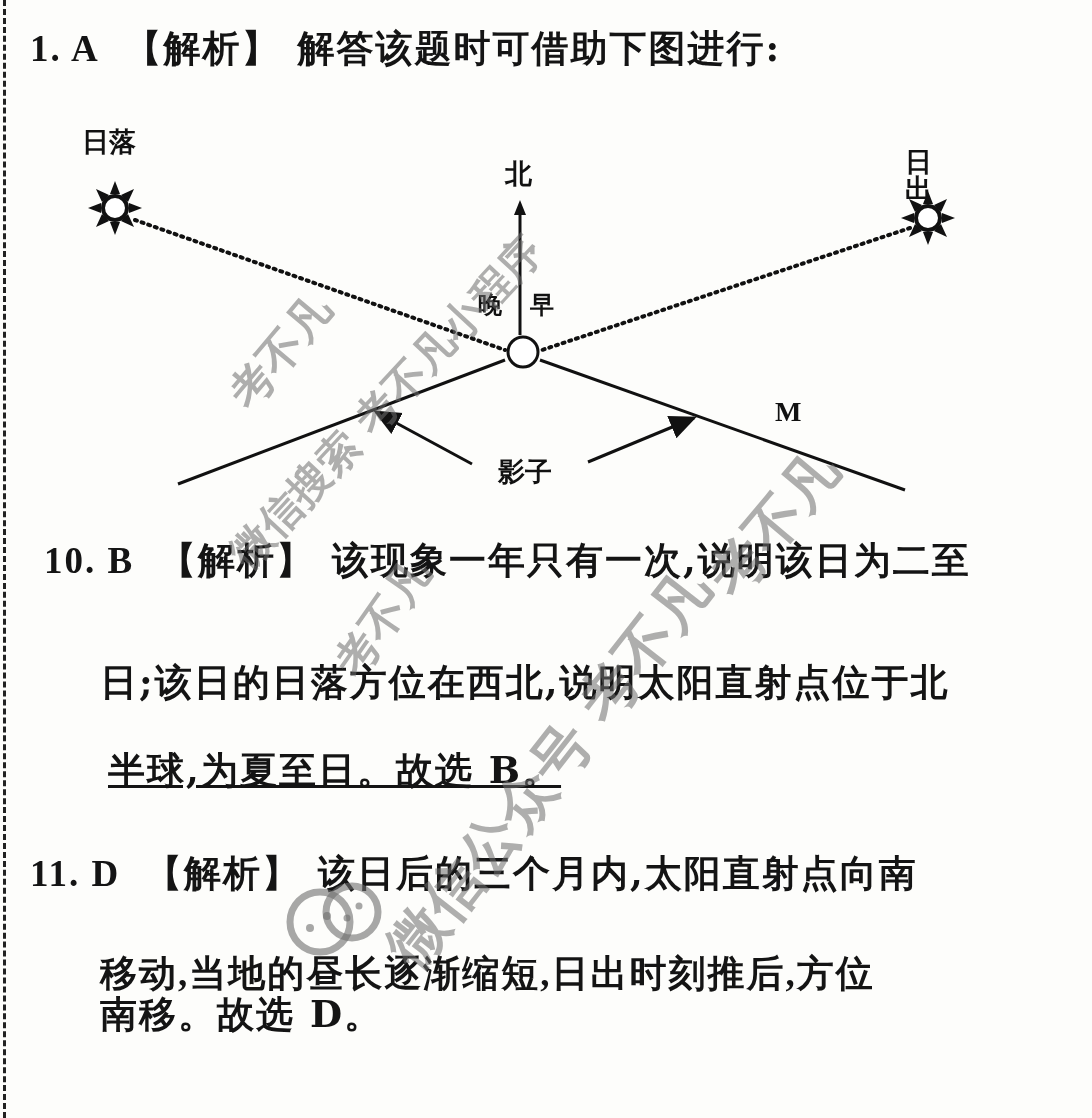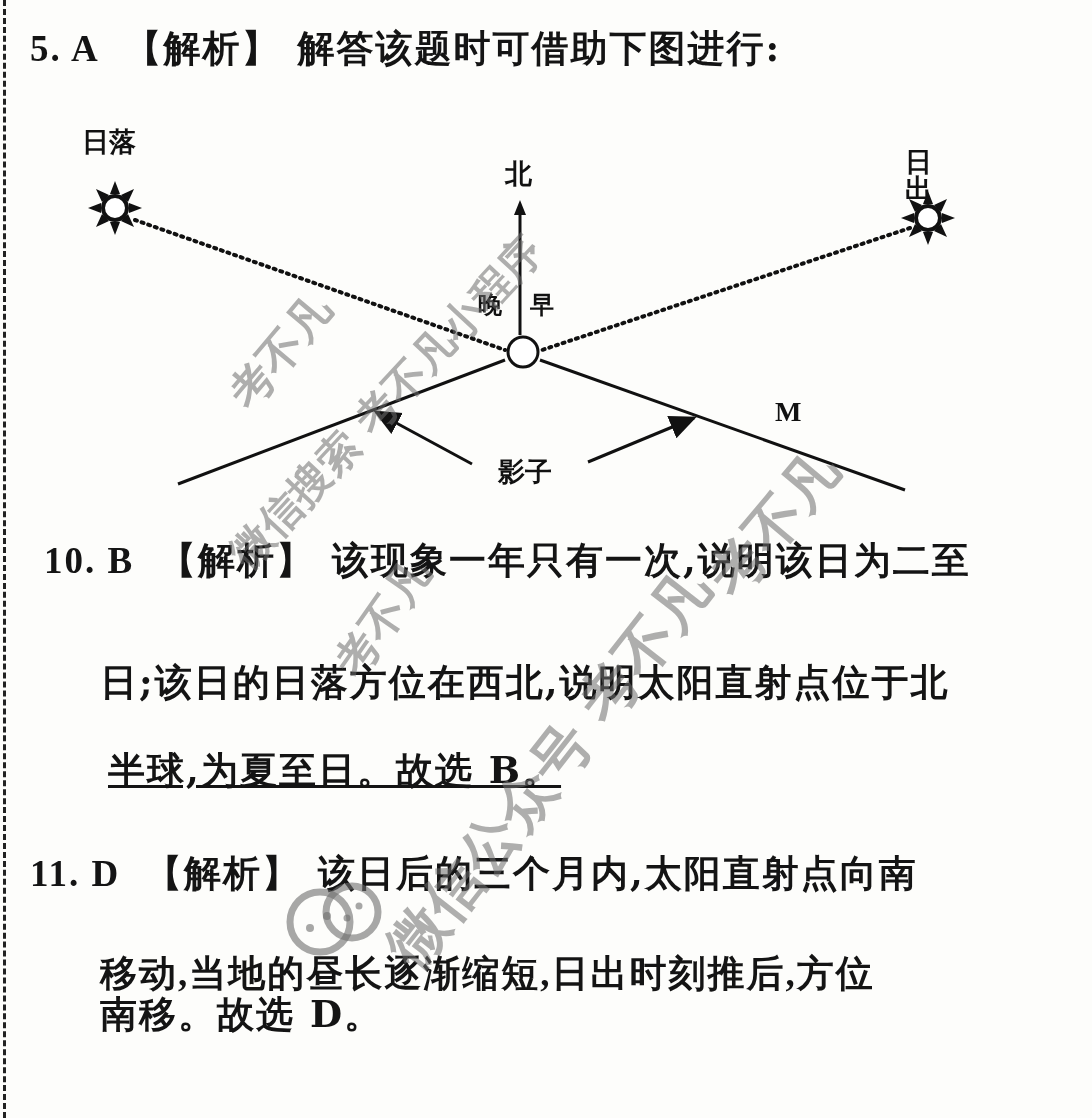--- a/index.html
+++ b/index.html
@@ -30,21 +30,21 @@
     font-weight: bold; white-space: nowrap; transform-origin: left center; line-height: 1;
     pointer-events: none;
   }
 </style>
 </head>
 <body>
 
 <div class="dash-border"></div>
 
 <div class="line" style="left:30px; top:30px;">
-  <span class="qnum">5. A</span>
+  <span class="qnum">1. A</span>
   <span class="tag">【解析】</span>
   <span>解答该题时可借助下图进行:</span>
 </div>
 
 <div class="diagram">
   <svg width="1092" height="420" viewBox="0 110 1092 420" style="position:absolute;left:0;top:0;">
     <defs>
       <marker id="arrowhead" markerWidth="10" markerHeight="10" refX="8" refY="5" orient="auto">
         <path d="M0,1 L9,5 L0,9 Z" fill="#111"></path>
       </marker>

